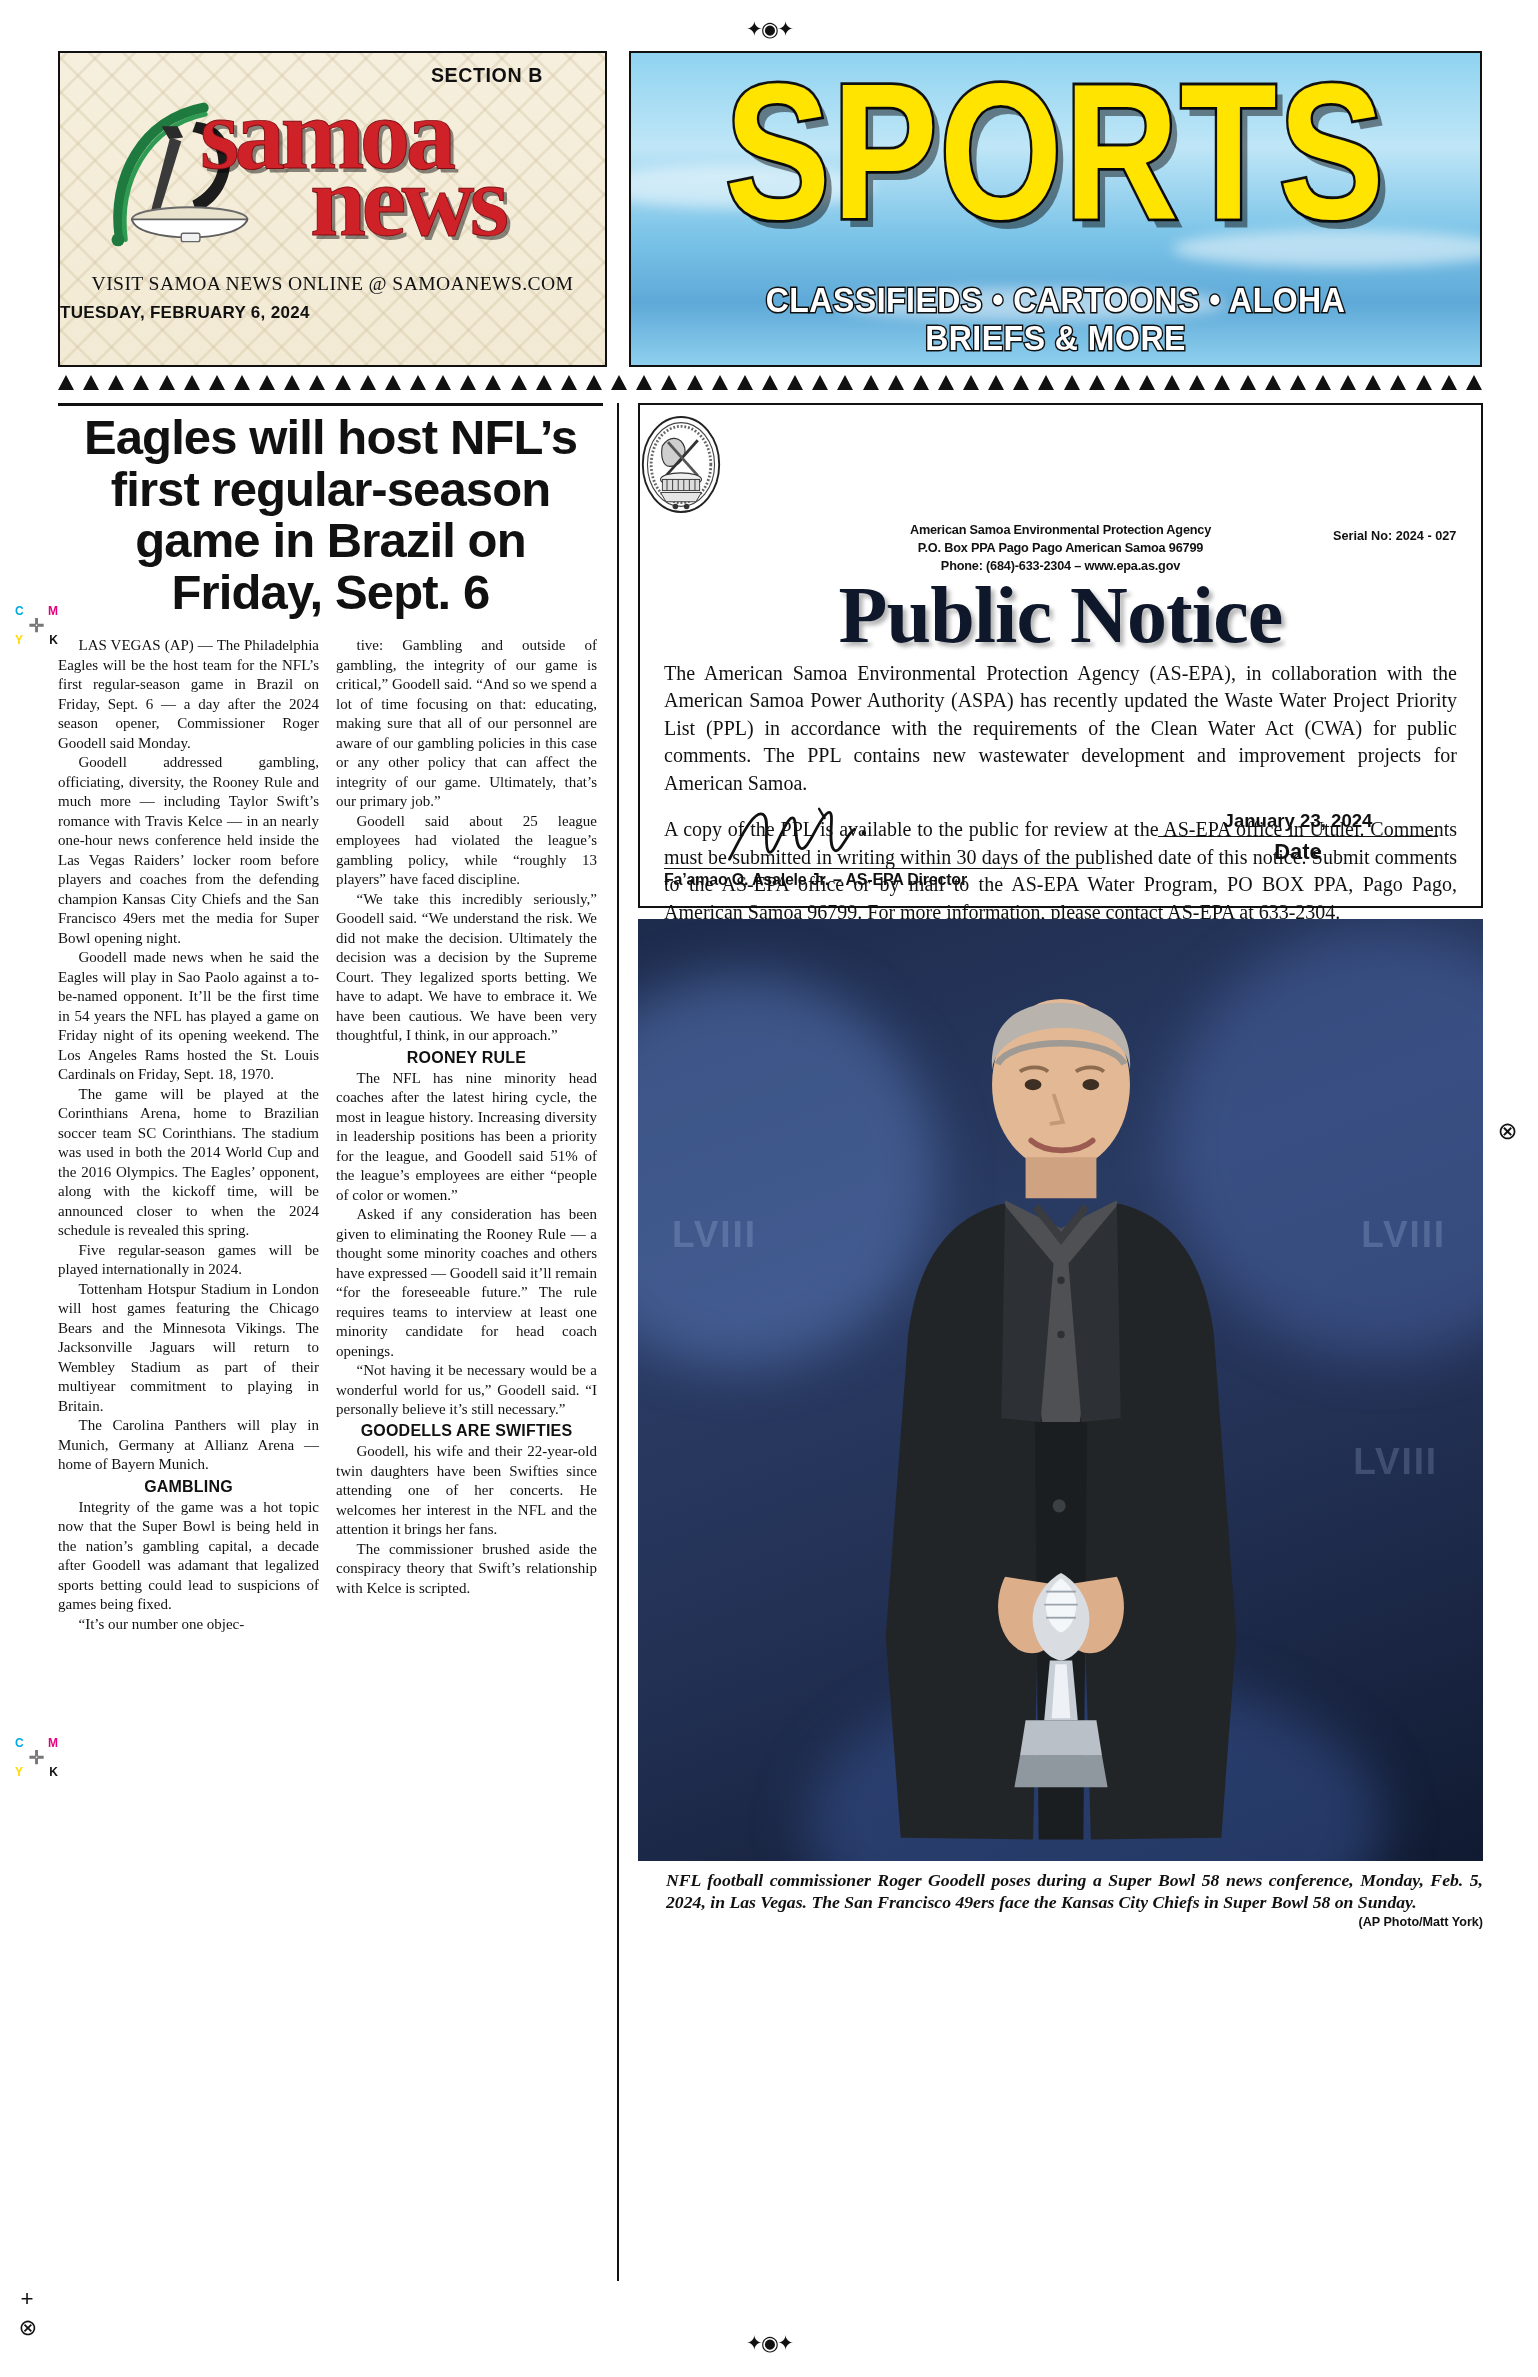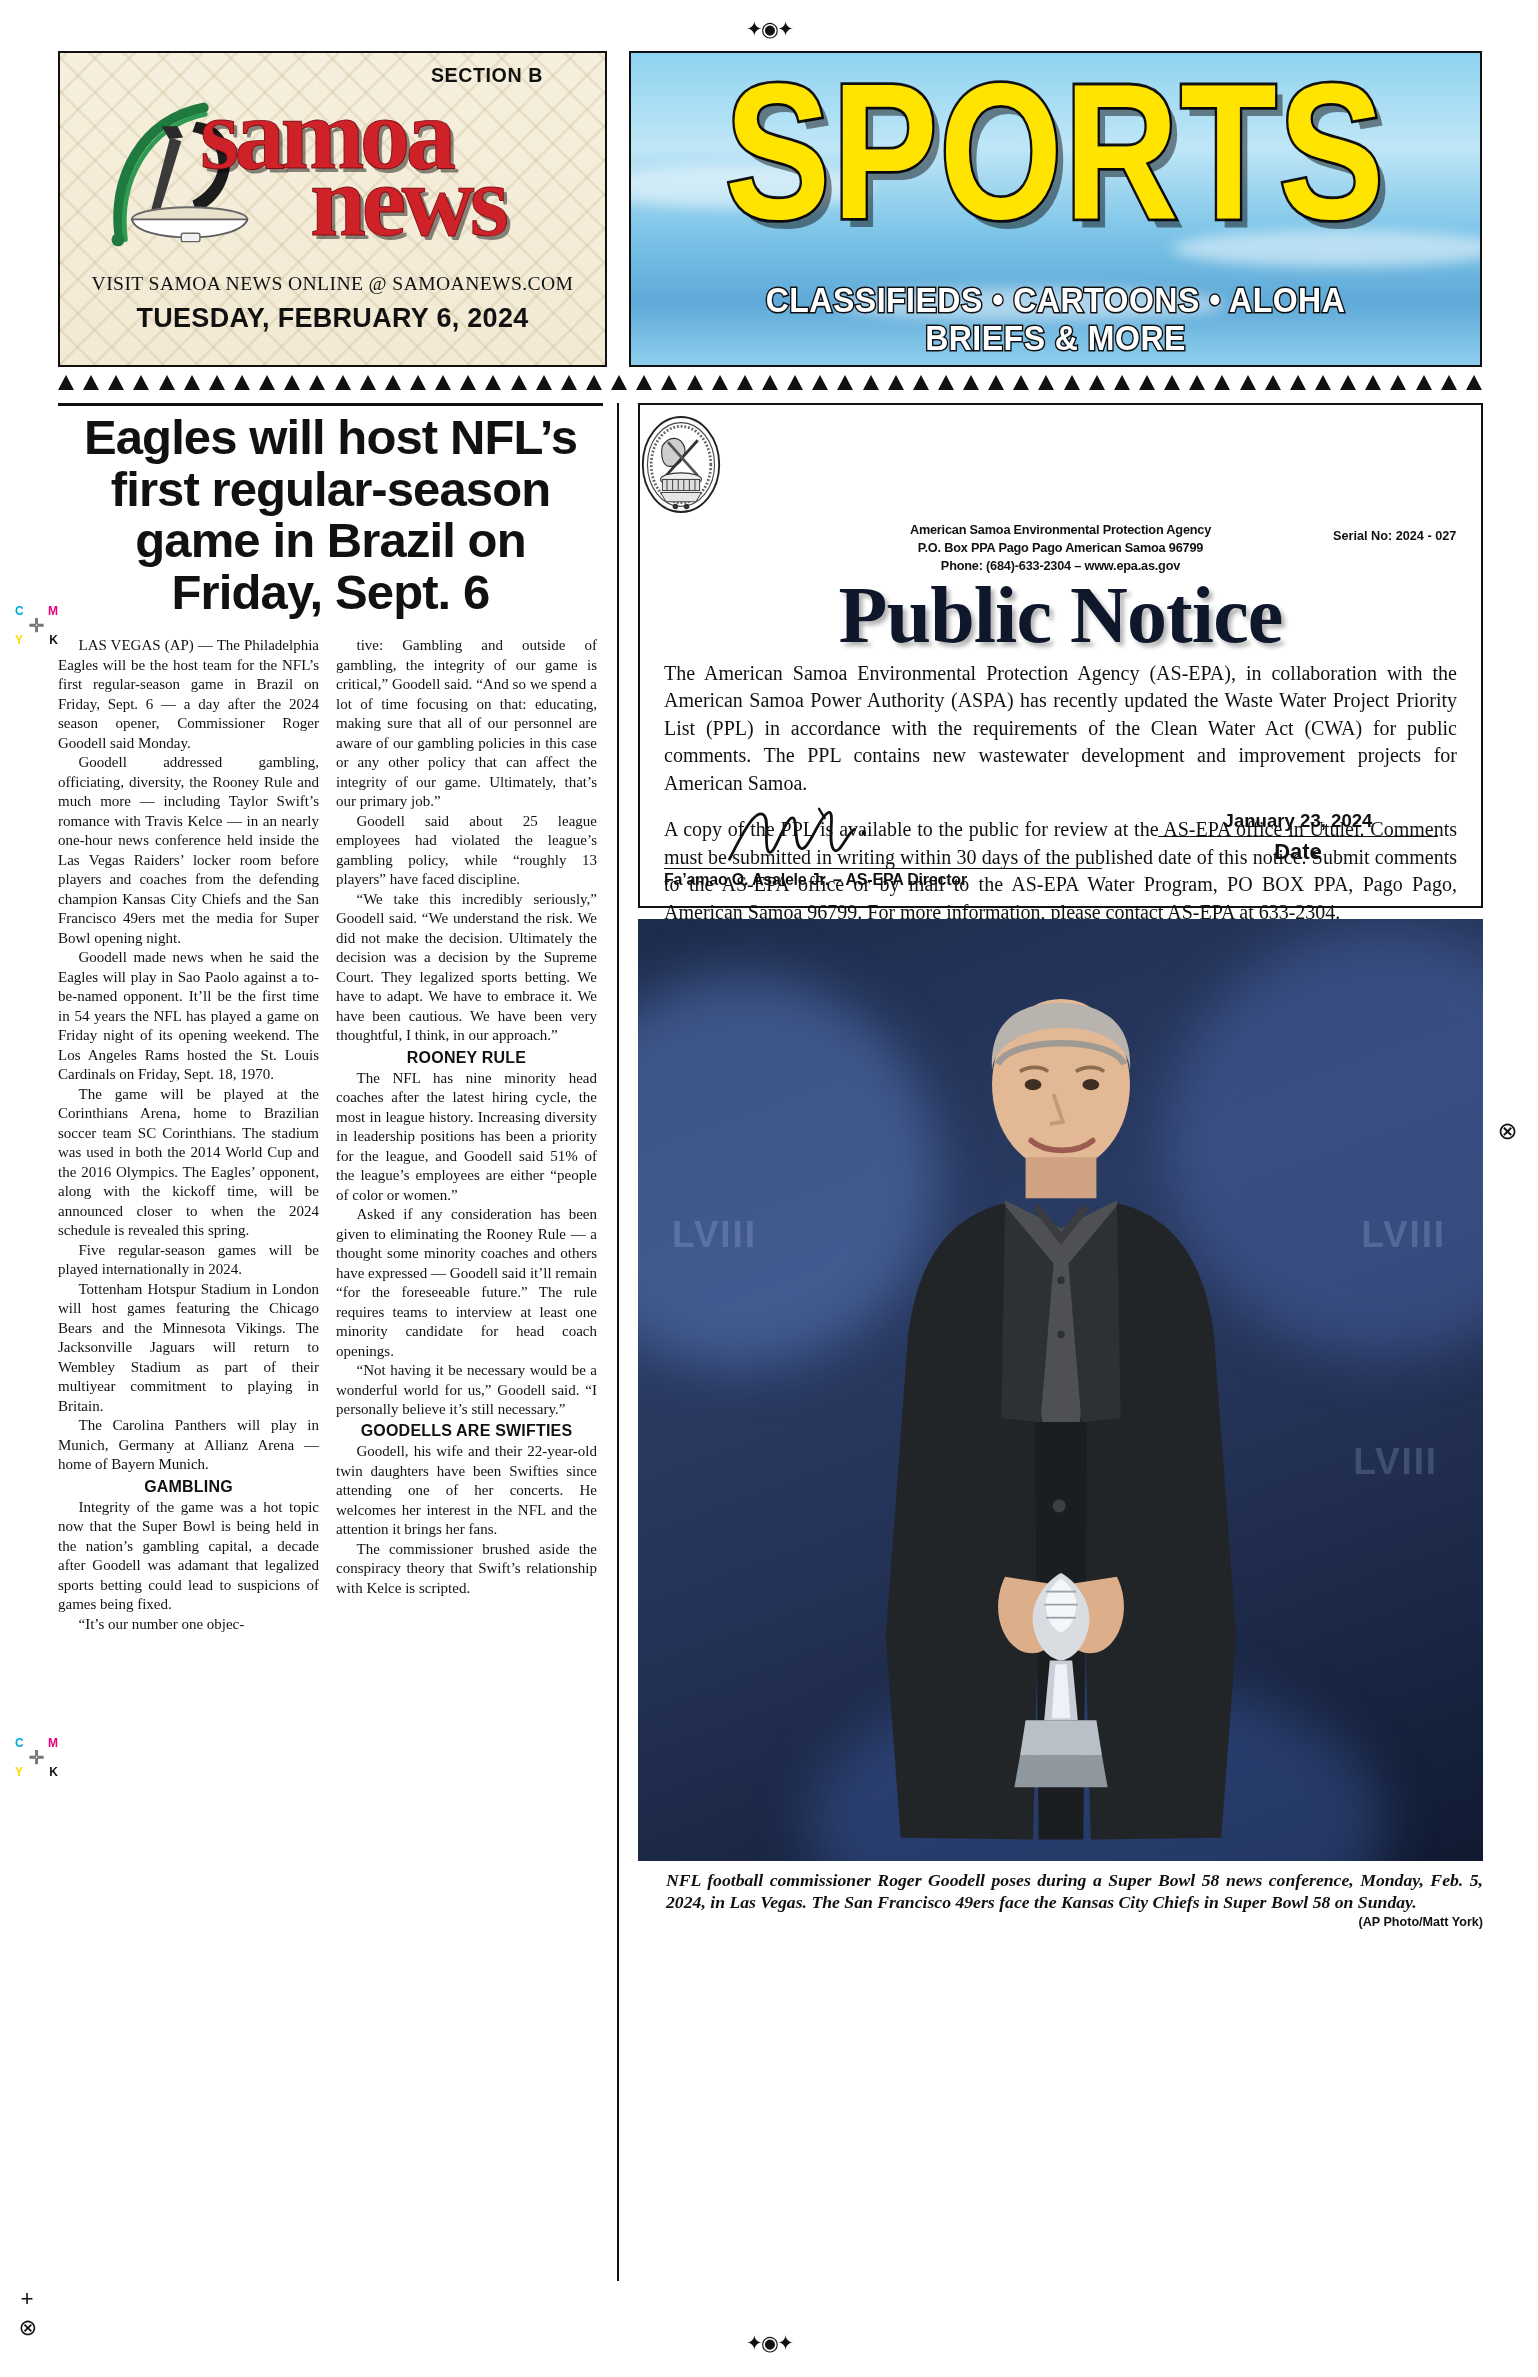--- a/index.html
+++ b/index.html
@@ -44,21 +44,21 @@
     font-family:"Liberation Serif",serif;
     font-weight:bold;
     color:#cf2128;
     -webkit-text-stroke:0.9px #7d0d12;
     letter-spacing:-4.7px;
     line-height:.82;
   }
   .samoa-word{left:140px;top:5.6px;font-size:101px;text-shadow:3.7px 3.7px 0 rgba(0,0,0,.45);}
   .news-word{left:250px;top:73px;font-size:101px;text-shadow:3.7px 3.7px 0 rgba(0,0,0,.45);}
   .mh-visit{position:absolute;left:0;right:0;top:220px;text-align:center;font-family:"Liberation Serif",serif;font-size:19.6px;letter-spacing:0.4px;color:#111;}
-  .mh-date{position:absolute;left:0;right:0;top:250px;text-align:center;font-family:"Liberation Sans",sans-serif;font-weight:bold;font-size:27px;letter-spacing:0.3px;color:#111;}
+  .mh-date{position:absolute;left:0;right:0;top:250px;text-align:left;font-family:"Liberation Sans",sans-serif;font-weight:bold;font-size:17px;letter-spacing:0.3px;color:#111;}
 
   .mh-right{
     flex:1;height:100%;margin-left:22px;
     border:2.8px solid #111;
     position:relative;overflow:hidden;
     background:linear-gradient(#8fd3f0 0%,#bfe6f7 30%,#7cc4e8 58%,#5ea9d8 80%,#8ecfee 100%);
   }
   .cloud{position:absolute;background:rgba(255,255,255,.5);filter:blur(6.5px);border-radius:50%;}
   .sports-word{
     position:absolute;left:0;right:0;top:5.6px;text-align:center;

